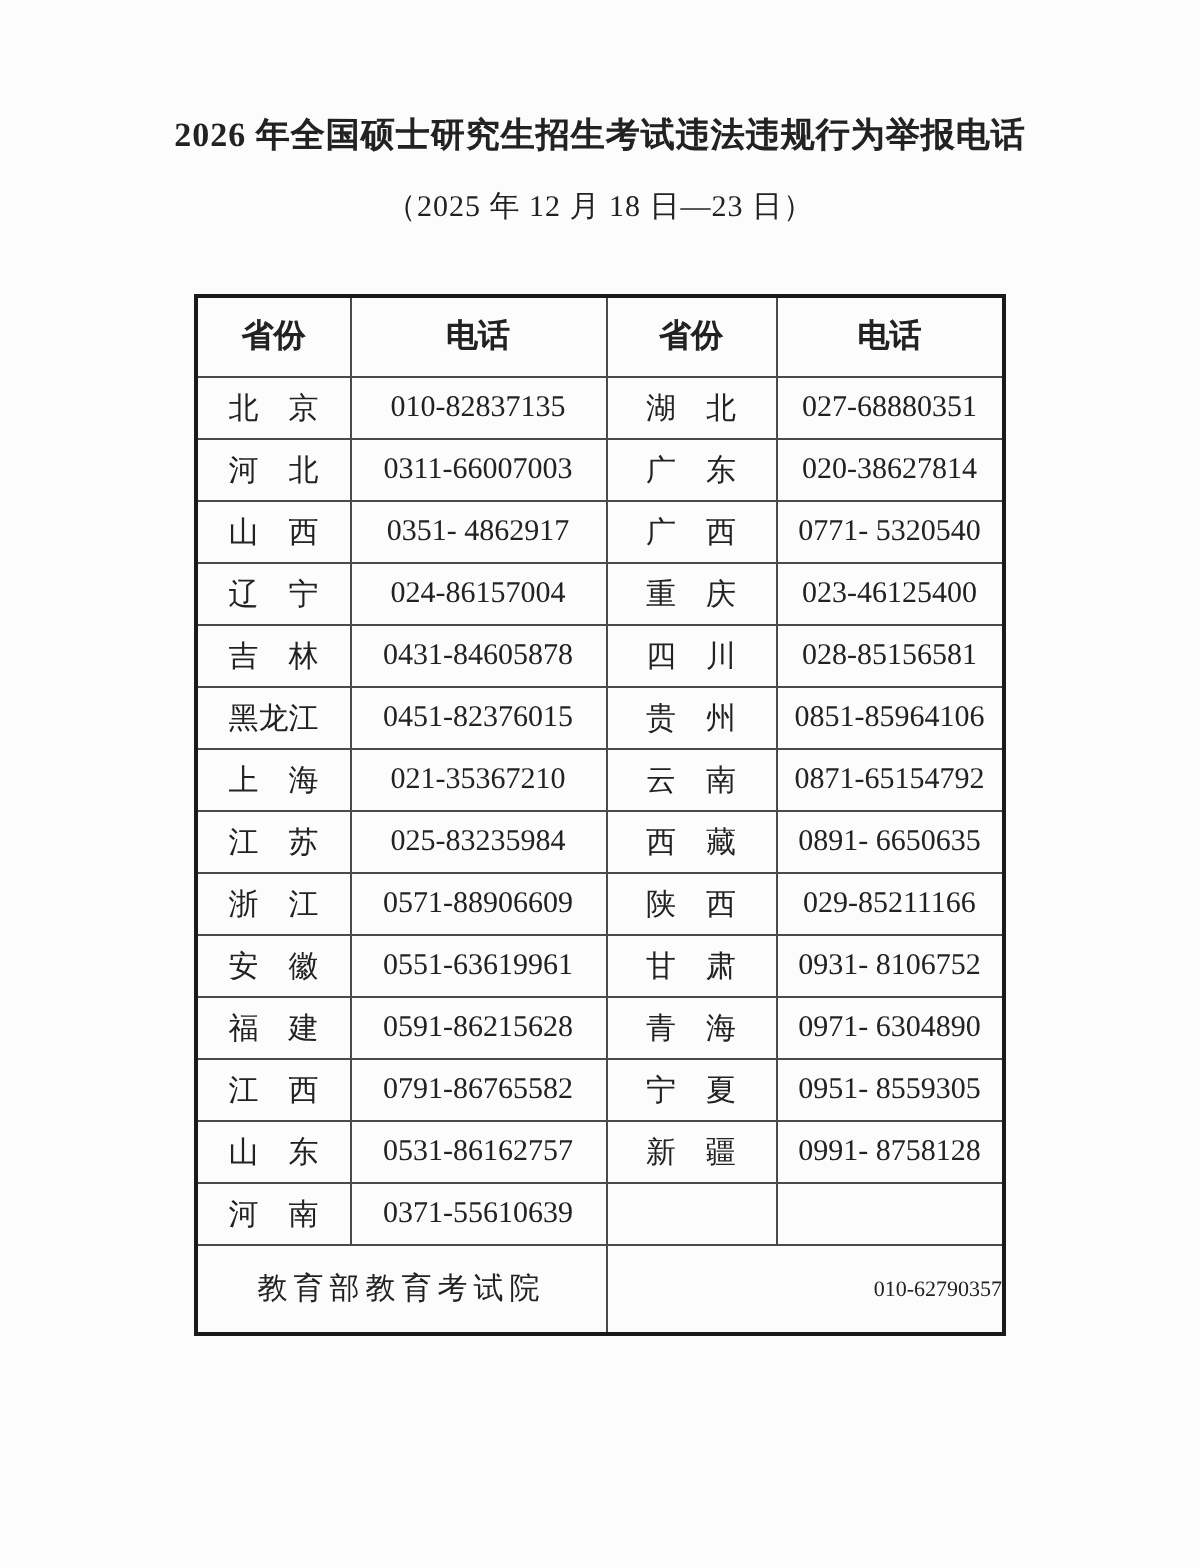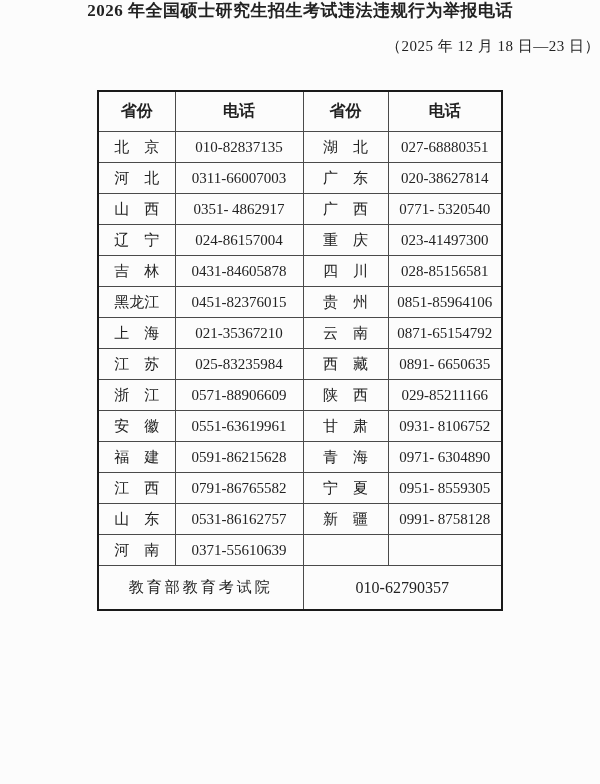--- a/index.html
+++ b/index.html
@@ -9,29 +9,30 @@
   body {
     width: 600px;
     height: 784px;
     background: #fcfcfc;
     color: #222;
     font-family: "Liberation Serif", "DejaVu Serif", serif;
     overflow: hidden;
   }
   .doc-title {
     margin: 0;
+    padding-top: 57px;
     text-align: center;
     font-size: 17px;
     font-weight: bold;
     letter-spacing: 0.5px;
     line-height: 1.3;
   }
   .doc-subtitle {
     margin-top: 15px;
-    text-align: right;
+    text-align: center;
     font-size: 15px;
     letter-spacing: 0.5px;
   }
   table.report-table {
     border-collapse: collapse;
     margin: 34px auto 0 auto;
     table-layout: fixed;
     border: 2px solid #1a1a1a;
   }
   .report-table col.c-prov1 { width: 77px; }
@@ -59,21 +60,22 @@
   .report-table td.prov {
     font-size: 15px;
   }
   .report-table td.footer-label {
     height: 43px;
     font-size: 15px;
     letter-spacing: 3px;
   }
   .report-table td.footer-tel {
     height: 43px;
-    font-size: 16px;
+    font-size: 11px;
+    text-align: right;
   }
 </style>
 </head>
 <body>
 
 <div class="doc-title">2026 年全国硕士研究生招生考试违法违规行为举报电话</div>
 <div class="doc-subtitle">（2025 年 12 月 18 日—23 日）</div>
 
 <table class="report-table">
   <colgroup>
@@ -106,21 +108,21 @@
     <tr>
       <td class="prov">山　西</td>
       <td class="tel">0351- 4862917</td>
       <td class="prov">广　西</td>
       <td class="tel">0771- 5320540</td>
     </tr>
     <tr>
       <td class="prov">辽　宁</td>
       <td class="tel">024-86157004</td>
       <td class="prov">重　庆</td>
-      <td class="tel">023-41497300</td>
+      <td class="tel">023-46125400</td>
     </tr>
     <tr>
       <td class="prov">吉　林</td>
       <td class="tel">0431-84605878</td>
       <td class="prov">四　川</td>
       <td class="tel">028-85156581</td>
     </tr>
     <tr>
       <td class="prov">黑龙江</td>
       <td class="tel">0451-82376015</td>

